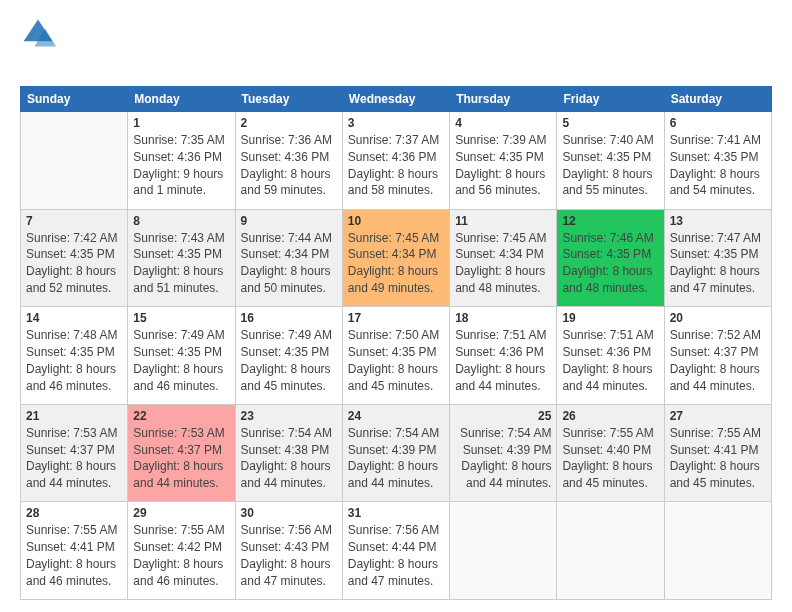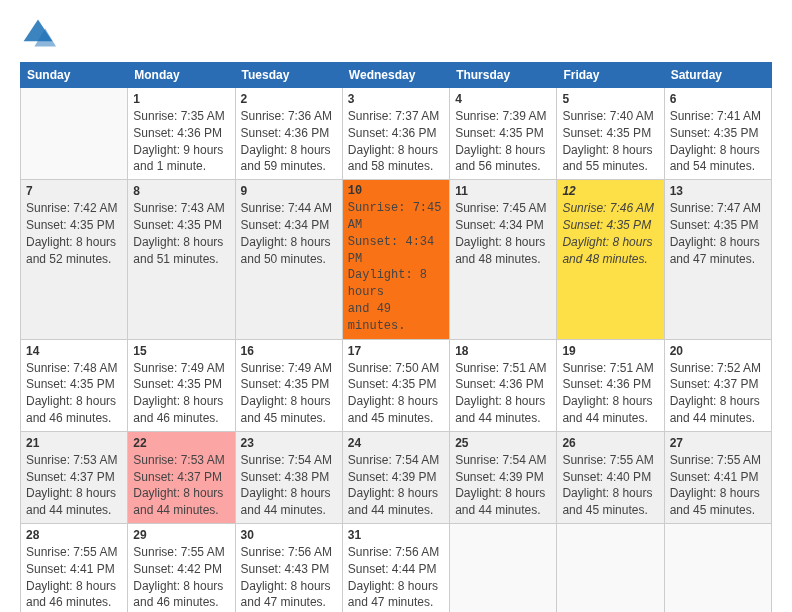--- a/index.html
+++ b/index.html
@@ -10,20 +10,21 @@
       font-family: Arial, sans-serif;
       font-size: 11px;
       overflow: hidden;
     }
     .page {
       width: 792px;
       height: 612px;
       padding: 16px 20px 12px 20px;
       display: flex;
       flex-direction: column;
+      gap: 24px;
     }
     .header {
       display: flex;
       justify-content: space-between;
       align-items: flex-start;
       margin-bottom: 10px;
     }
     .logo {
       display: flex;
       align-items: center;
@@ -162,29 +163,29 @@
             <div class="day-info">Sunrise: 7:42 AM<br>Sunset: 4:35 PM<br>Daylight: 8 hours<br>and 52 minutes.</div>
           </td>
           <td style="background: rgb(240, 240, 240);">
             <span class="day-number">8</span>
             <div class="day-info">Sunrise: 7:43 AM<br>Sunset: 4:35 PM<br>Daylight: 8 hours<br>and 51 minutes.</div>
           </td>
           <td style="background: rgb(240, 240, 240);">
             <span class="day-number">9</span>
             <div class="day-info">Sunrise: 7:44 AM<br>Sunset: 4:34 PM<br>Daylight: 8 hours<br>and 50 minutes.</div>
           </td>
-          <td style="background: #f97316; font-family: Liberation Mono, monospace;">
+          <td style="background: #fdba74;">
             <span class="day-number">10</span>
             <div class="day-info">Sunrise: 7:45 AM<br>Sunset: 4:34 PM<br>Daylight: 8 hours<br>and 49 minutes.</div>
           </td>
           <td style="background: rgb(240, 240, 240);">
             <span class="day-number">11</span>
             <div class="day-info">Sunrise: 7:45 AM<br>Sunset: 4:34 PM<br>Daylight: 8 hours<br>and 48 minutes.</div>
           </td>
-          <td style="background: #fde047; font-style: italic;">
+          <td style="background: #22c55e;">
             <span class="day-number">12</span>
             <div class="day-info">Sunrise: 7:46 AM<br>Sunset: 4:35 PM<br>Daylight: 8 hours<br>and 48 minutes.</div>
           </td>
           <td style="background: rgb(240, 240, 240);">
             <span class="day-number">13</span>
             <div class="day-info">Sunrise: 7:47 AM<br>Sunset: 4:35 PM<br>Daylight: 8 hours<br>and 47 minutes.</div>
           </td>
         </tr>
         <tr>
           <td>
@@ -226,21 +227,21 @@
             <div class="day-info">Sunrise: 7:53 AM<br>Sunset: 4:37 PM<br>Daylight: 8 hours<br>and 44 minutes.</div>
           </td>
           <td style="background: rgb(240, 240, 240);">
             <span class="day-number">23</span>
             <div class="day-info">Sunrise: 7:54 AM<br>Sunset: 4:38 PM<br>Daylight: 8 hours<br>and 44 minutes.</div>
           </td>
           <td style="background: rgb(240, 240, 240);">
             <span class="day-number">24</span>
             <div class="day-info">Sunrise: 7:54 AM<br>Sunset: 4:39 PM<br>Daylight: 8 hours<br>and 44 minutes.</div>
           </td>
-          <td style="background: rgb(240, 240, 240);">
+          <td style="background: rgb(240, 240, 240); text-align: right;">
             <span class="day-number">25</span>
             <div class="day-info">Sunrise: 7:54 AM<br>Sunset: 4:39 PM<br>Daylight: 8 hours<br>and 44 minutes.</div>
           </td>
           <td style="background: rgb(240, 240, 240); margin-left: 36px;">
             <span class="day-number">26</span>
             <div class="day-info">Sunrise: 7:55 AM<br>Sunset: 4:40 PM<br>Daylight: 8 hours<br>and 45 minutes.</div>
           </td>
           <td style="background: rgb(240, 240, 240); margin-top: 28px;">
             <span class="day-number">27</span>
             <div class="day-info">Sunrise: 7:55 AM<br>Sunset: 4:41 PM<br>Daylight: 8 hours<br>and 45 minutes.</div>

